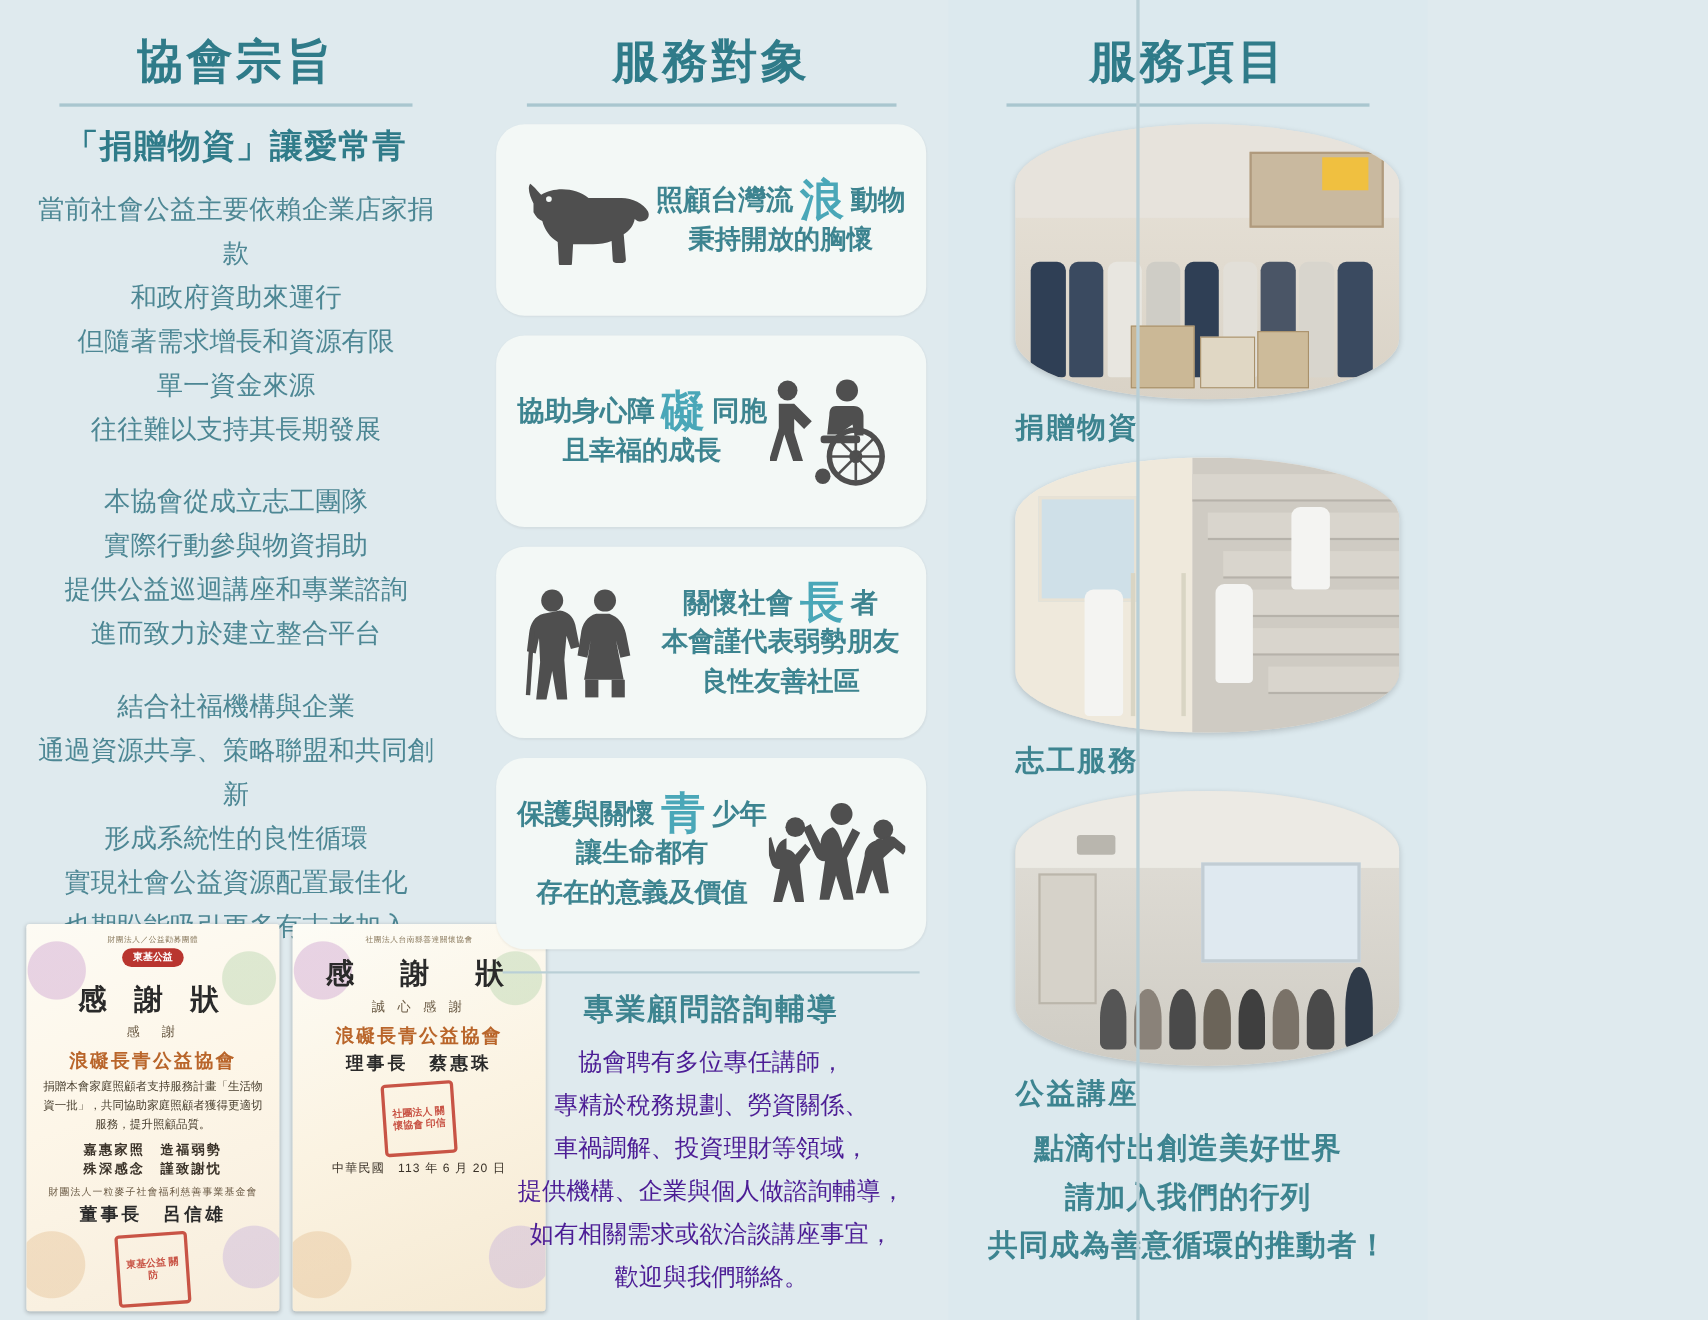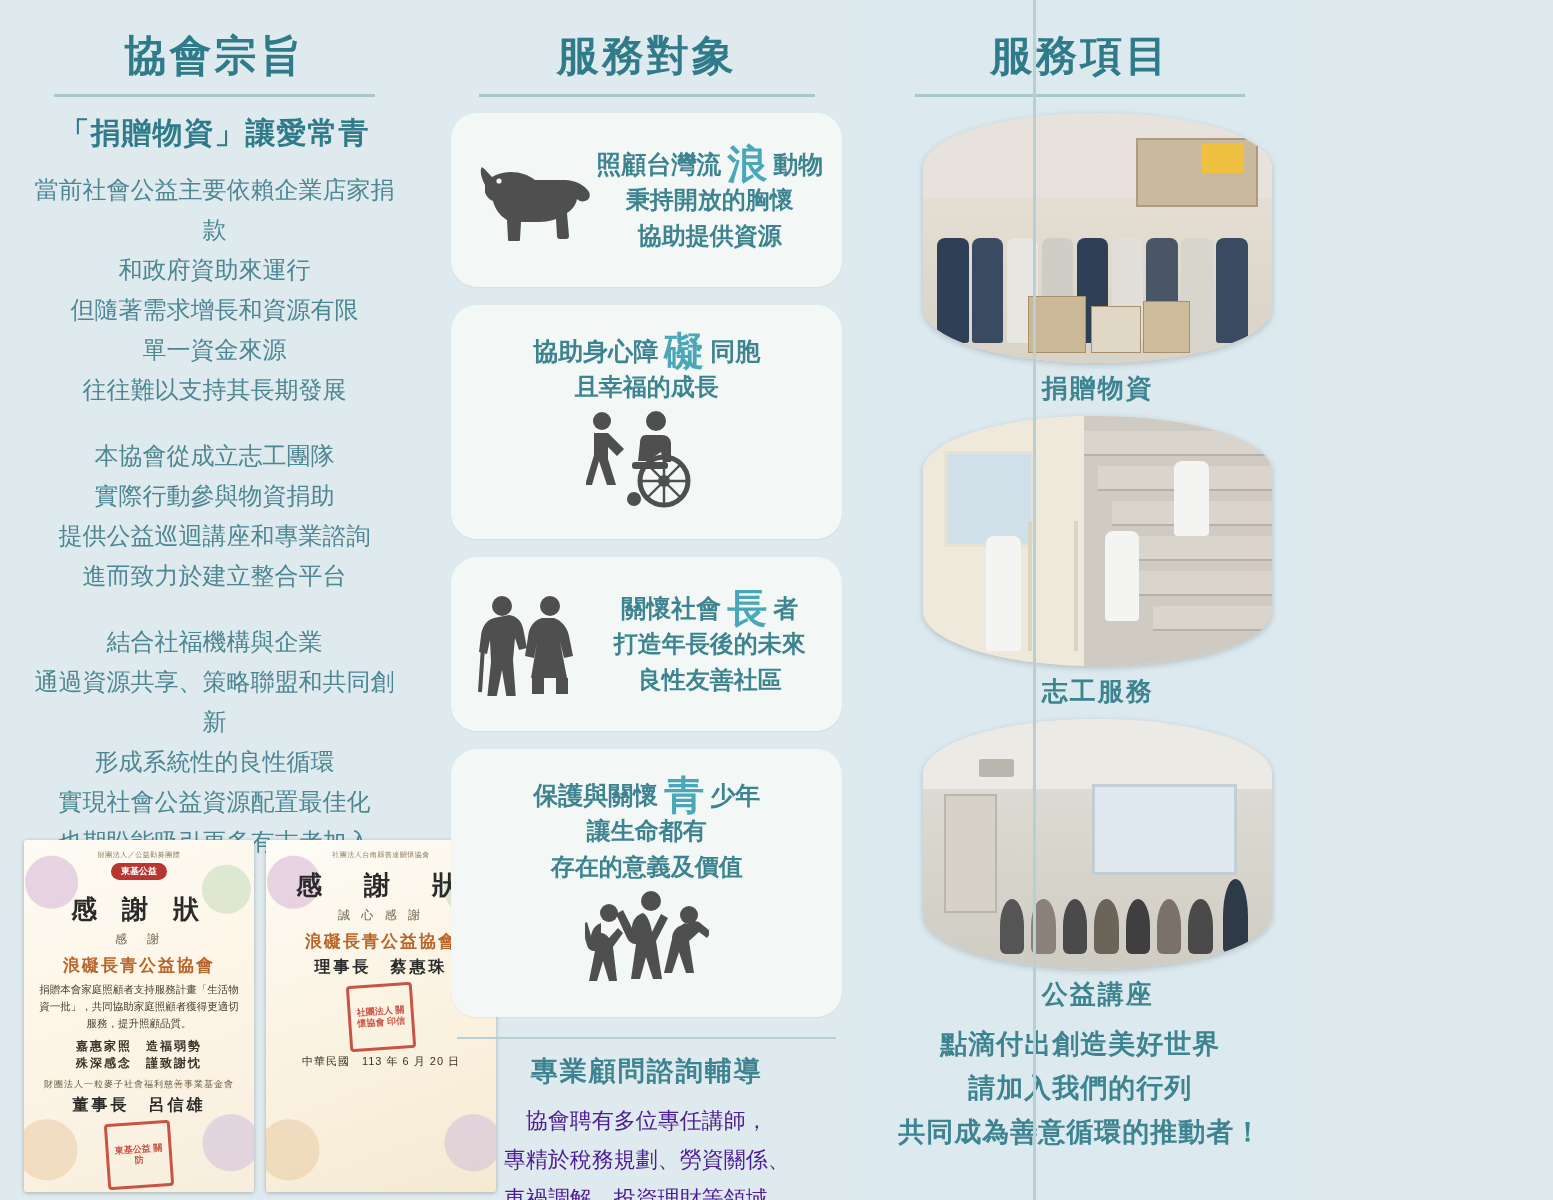--- a/index.html
+++ b/index.html
@@ -84,39 +84,39 @@
   }
   .cert-foot{font-size:9px;color:#6a5a44;letter-spacing:1px;margin-top:4px;}
   .cert-date{font-size:11px;color:#3a3228;letter-spacing:1px;margin-top:4px;}
 
   
   .svc-card{
     background:#f3f8f6;border-radius:26px;margin-bottom:18px;
     display:flex;align-items:center;padding:28px 18px;min-height:118px;
     box-shadow:0 1px 2px rgba(0,0,0,.05);
   }
-  .svc-card.rev{flex-direction:column;}
+  .svc-card.rev{flex-direction:row;}
   .svc-icon{flex:0 0 auto;width:126px;display:flex;align-items:center;justify-content:center;color:#5a5a5a;}
   .svc-text{flex:1;text-align:center;color:#3d8490;font-weight:bold;}
   .svc-line1{font-size:25px;line-height:36px;display:flex;align-items:center;justify-content:center;gap:6px;}
   .svc-line{font-size:24px;line-height:36px;}
   .big-char{
     font-size:40px;font-weight:bold;color:#4aa7b8;
     font-family:"DejaVu Serif","Liberation Serif",serif;letter-spacing:0;
   }
 
   .mid-rule{height:2px;background:#b9cfd6;margin:20px 6px 14px 6px;}
   .mid-title{text-align:center;font-size:27px;font-weight:bold;color:#3d8490;letter-spacing:2px;margin-bottom:12px;}
   .mid-para{
     text-align:center;font-size:22px;line-height:39px;color:#4c1d95;
     font-family:"DejaVu Serif","Liberation Serif",serif;
   }
 
   
-  .photo-block{margin-bottom:10px;text-align:center;margin-left:35px;}
+  .photo-block{margin-bottom:10px;margin-left:35px;}
   .photo{
     width:100%;height:250px;border-radius:50%/22%;overflow:hidden;position:relative;
     box-shadow:0 2px 6px rgba(0,0,0,.18);
   }
   .photo-cap{font-size:26px;font-weight:bold;color:#3d8490;margin:8px 0 6px 0;letter-spacing:2px;}
 
   
   .ph1{background:linear-gradient(#e9e4da,#d9d2c6);}
   .ph1 .ceil{position:absolute;top:0;left:0;right:0;height:34%;background:#e7e3dc;}
   .ph1 .shelf{position:absolute;top:10%;right:4%;width:34%;height:26%;background:#c9b99f;border:2px solid #b09a7d;}
@@ -212,21 +212,20 @@
           <circle cx="26" cy="22" r="2.6" fill="#f3f8f6"></circle>
         </svg>
       </div>
       <div class="svc-text">
         <div class="svc-line1">
           <span>照顧台灣流</span>
           <span class="big-char">浪</span>
           <span>動物</span>
         </div>
         <div class="svc-line">秉持開放的胸懷</div>
-        <div class="svc-line">協助提供資源</div>
       </div>
     </div>
 
     <div class="svc-card rev">
       <div class="svc-text">
         <div class="svc-line1">
           <span>協助身心障</span>
           <span class="big-char">礙</span>
           <span>同胞</span>
         </div>
@@ -268,21 +267,21 @@
           <rect x="60" y="86" width="12" height="16" fill="#4f4f4f"></rect>
           <rect x="84" y="86" width="12" height="16" fill="#4f4f4f"></rect>
         </svg>
       </div>
       <div class="svc-text">
         <div class="svc-line1">
           <span>關懷社會</span>
           <span class="big-char">長</span>
           <span>者</span>
         </div>
-        <div class="svc-line">打造年長後的未來</div>
+        <div class="svc-line">本會謹代表弱勢朋友</div>
         <div class="svc-line">良性友善社區</div>
       </div>
     </div>
 
     <div class="svc-card rev">
       <div class="svc-text">
         <div class="svc-line1">
           <span>保護與關懷</span>
           <span class="big-char">青</span>
           <span>少年</span>

